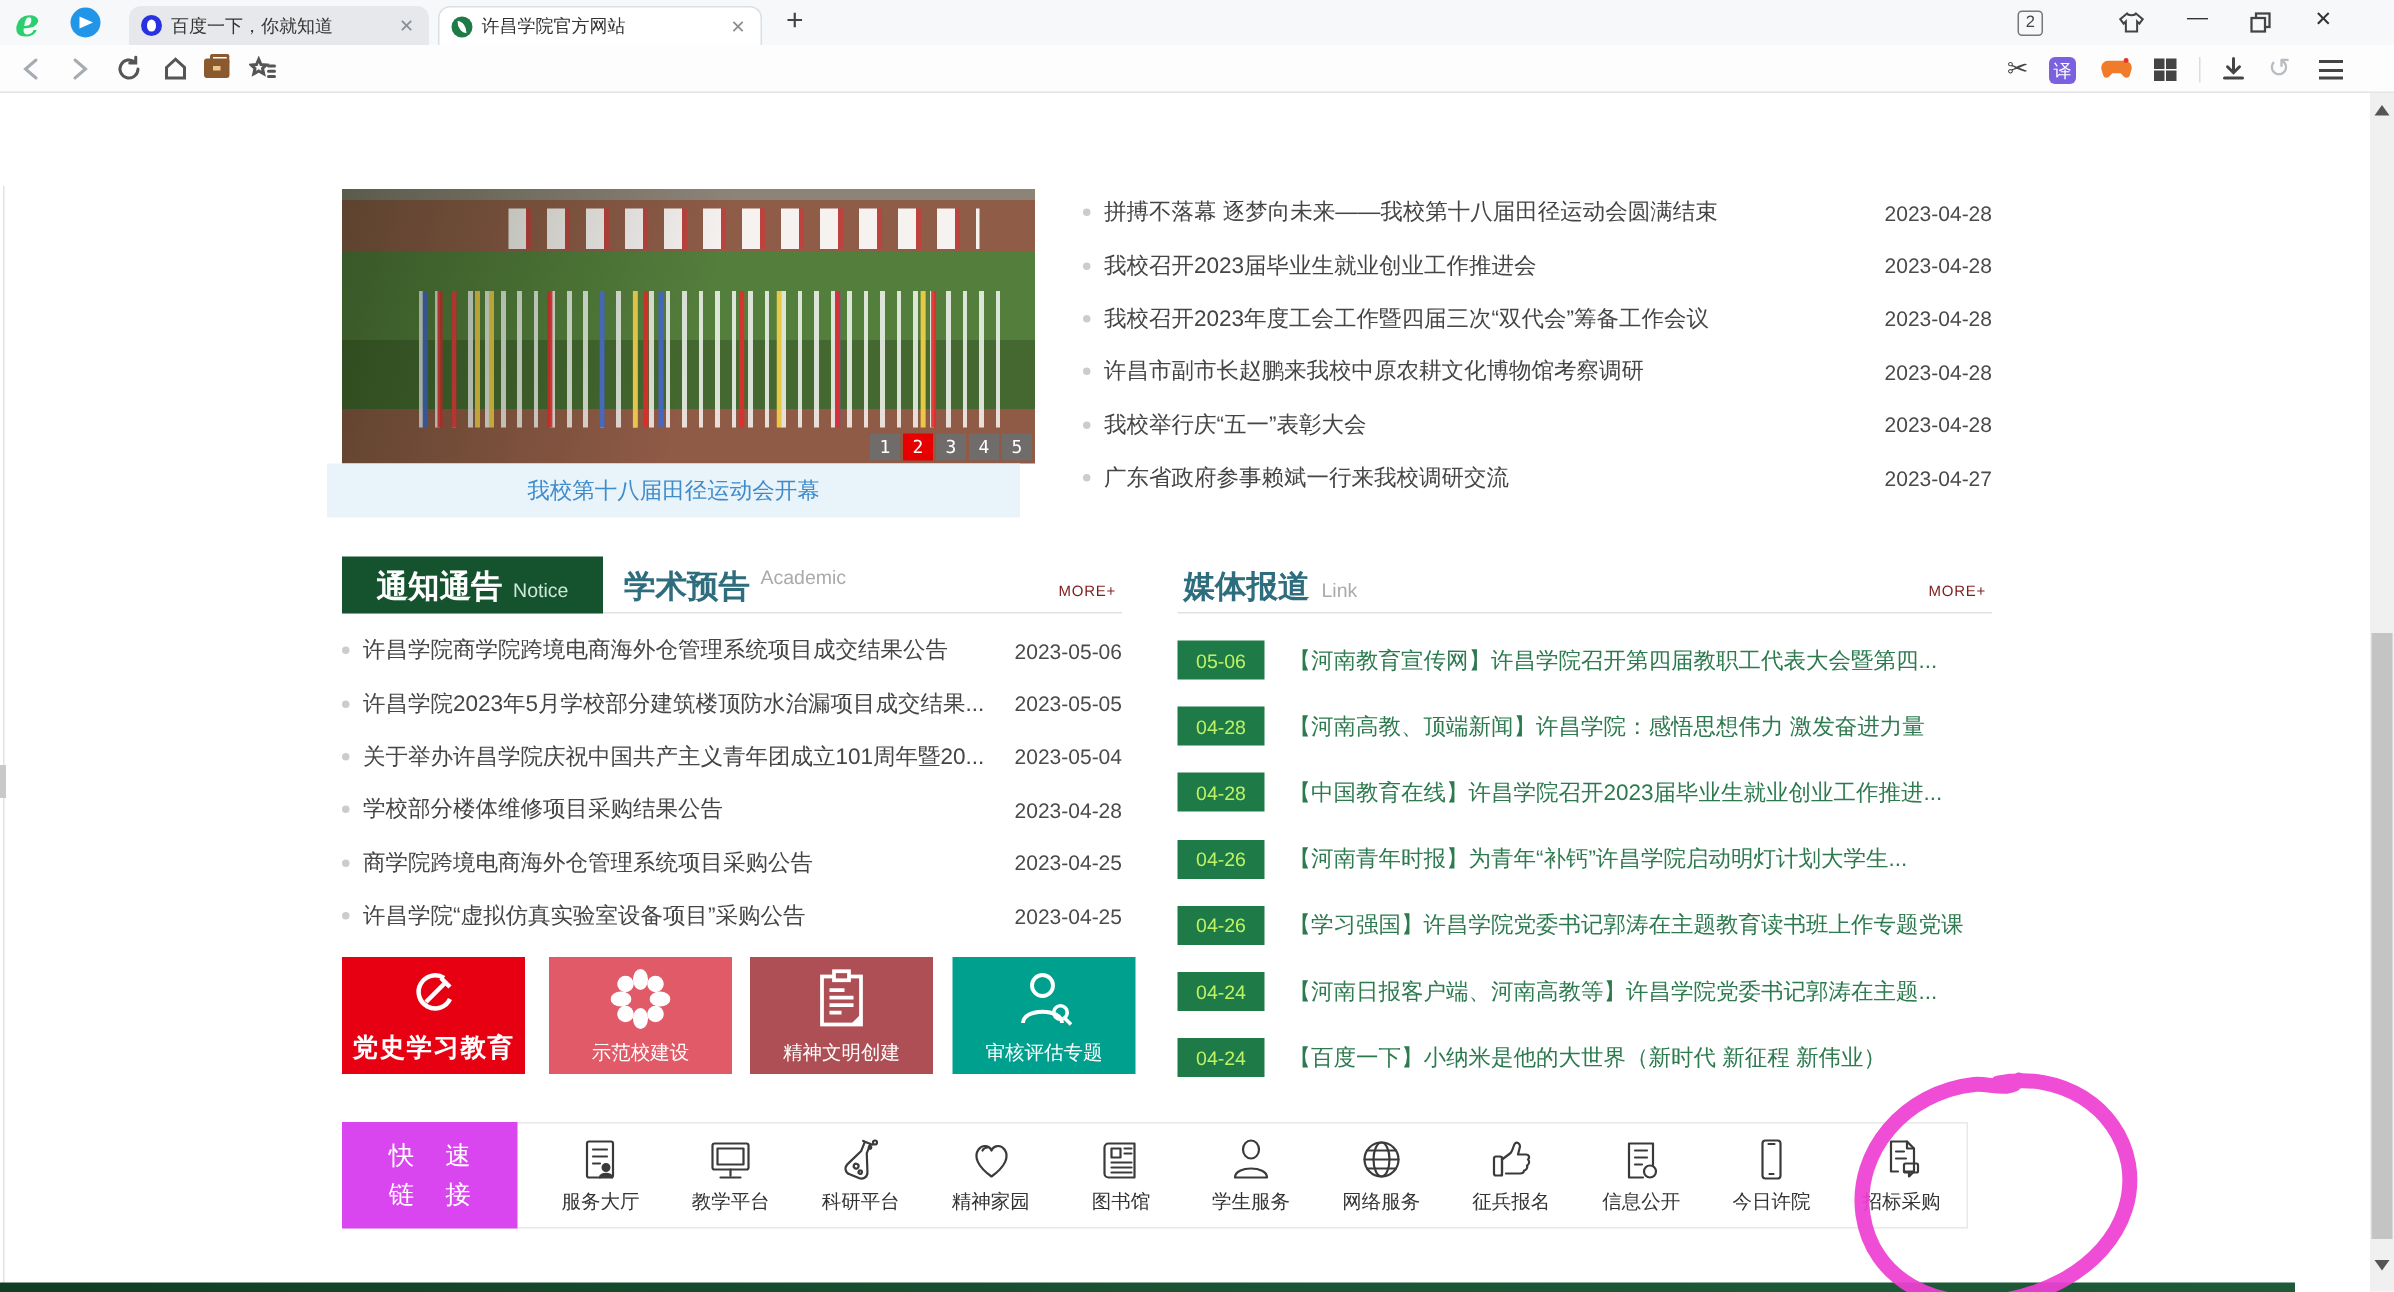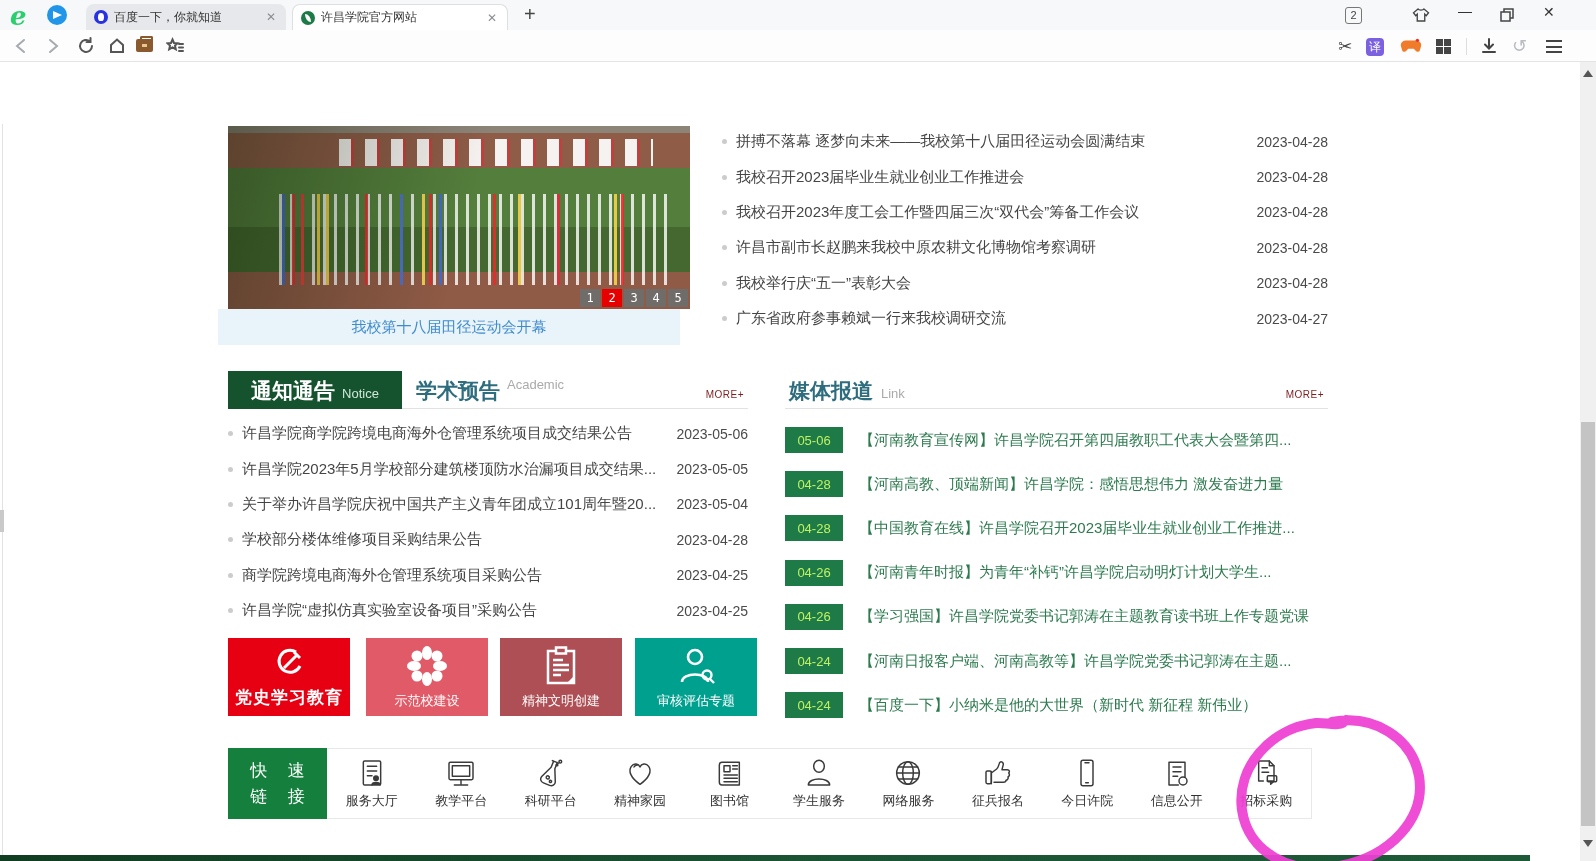--- a/index.html
+++ b/index.html
@@ -127,21 +127,21 @@
 
   
   .banner { position:absolute; top:576px; height:78px; width:122px; color:#fff; text-align:center; }
   .banner svg { margin-top:8px; }
   .banner .lb { font-size:13px; margin-top:2px; }
   .banner.big .lb { font-size:17px; font-weight:bold; letter-spacing:1px; }
 
   
   #quick { position:absolute; left:228px; top:686px; width:1084px; height:71px;
     border:1px solid #e8e8e8; display:flex; background:#fff; }
-  #quick .qtitle { width:99px; height:71px; margin:-1px 0 0 -1px; background:#15803d; color:#fff;
+  #quick .qtitle { width:117px; height:71px; margin:-1px 12px 0 -1px; background:#d946ef; color:#fff;
     font-size:17px; letter-spacing:8px; display:flex; flex-direction:column; align-items:center;
     justify-content:center; line-height:1.5; padding-left:8px; flex:none; }
   #quick .qitems { flex:1; display:flex; }
   .qitem { flex:1; display:flex; flex-direction:column; align-items:center; justify-content:center; gap:3px; }
   .qitem svg { stroke:#3a3a3a; fill:none; stroke-width:2.2; stroke-linecap:round; stroke-linejoin:round; }
   .qitem .lb { font-size:13px; color:#333; }
 
   
   #footer { position:absolute; left:0; top:793px; width:1530px; height:60px;
     background:linear-gradient(90deg,#113d22,#1b5434 55%,#1e5a38); overflow:hidden; }
@@ -502,32 +502,32 @@
       </div>
       <div class="qitem">
         <svg width="32" height="32" viewBox="0 0 48 48">
           <path d="M14 22 v18 M14 24 l8-6 c3-2 3-8 5-10 c2-2 5 0 5 3 l-2 8 h8 c3 0 4 3 2 5 c2 2 1 5-1 6 c1 2-1 5-3 5 c0 2-2 3-4 3 H18"></path>
           <rect x="6" y="21" width="8" height="19" rx="2"></rect>
           </svg>
         <span class="lb">征兵报名</span>
       </div>
       <div class="qitem">
         <svg width="32" height="32" viewBox="0 0 48 48">
-          <rect x="15" y="5" width="18" height="38" rx="3"></rect>
-            <path d="M21 8.5 h6 M22 38.5 h4"></path>
-          </svg>
-        <span class="lb">今日许院</span>
-      </div>
-      <div class="qitem">
-        <svg width="32" height="32" viewBox="0 0 48 48">
           <path d="M36 30 V8 H12 v34 h14"></path>
             <path d="M18 15 h12 M18 22 h12 M18 29 h7"></path>
           <circle cx="33" cy="36" r="6"></circle>
           </svg>
         <span class="lb">信息公开</span>
+      </div>
+      <div class="qitem">
+        <svg width="32" height="32" viewBox="0 0 48 48">
+          <rect x="15" y="5" width="18" height="38" rx="3"></rect>
+            <path d="M21 8.5 h6 M22 38.5 h4"></path>
+          </svg>
+        <span class="lb">今日许院</span>
       </div>
       <div class="qitem">
         <svg width="32" height="32" viewBox="0 0 48 48">
           <path d="M13 6 h16 l7 7 v23 h-10 M13 6 v30 h7"></path>
             <path d="M29 6 v7 h7"></path>
           <path d="M18 16 h8 M18 23 h10"></path>
           <rect x="26" y="28" width="14" height="9" rx="1.5"></rect>
             <path d="M31 37 v4 l4-4"></path>
           </svg>
         <span class="lb">招标采购</span>

